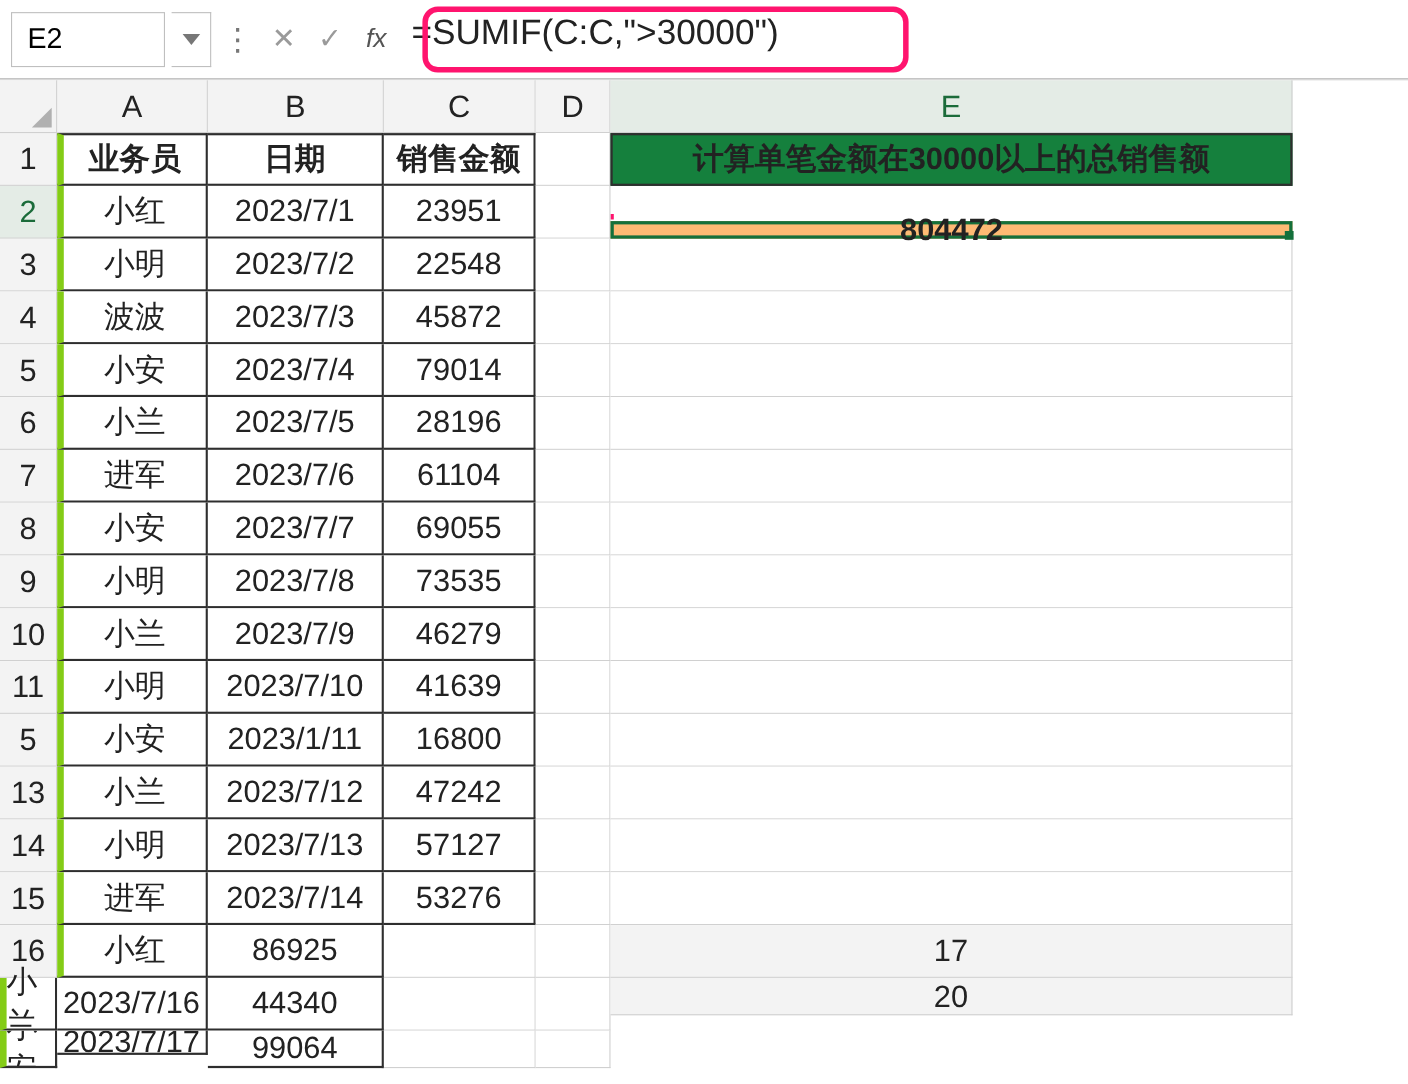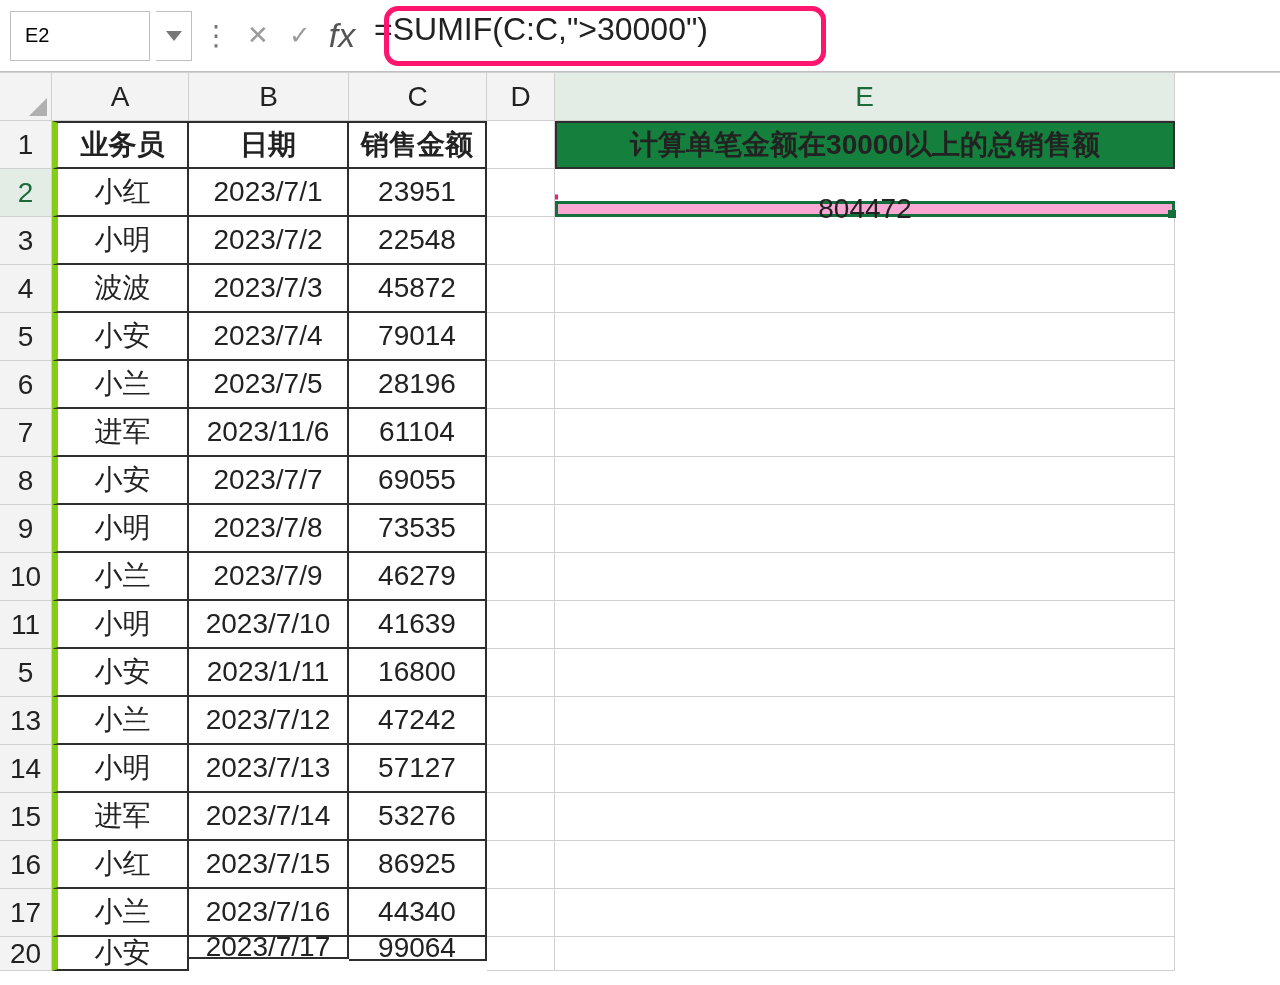--- a/index.html
+++ b/index.html
@@ -6,34 +6,34 @@
   html, body { width: 1280px; height: 985px; font-family: "Microsoft YaHei", Arial, sans-serif; background: #fff; overflow: hidden; }
 
   
   .fbar {
     display: flex; align-items: center; height: 72px;
     border-bottom: 1px solid #bfbfbf; padding: 8px 10px; gap: 6px;
     position: relative;
   }
   .namebox {
     width: 140px; height: 50px; border: 1px solid #bfbfbf; background: #fff;
-    display: flex; align-items: center; padding: 0 14px; font-size: 20px;
+    display: flex; align-items: center; padding: 0 14px; font-size: 26px;
   }
   .namebox-dd {
     width: 36px; height: 50px; display: flex; align-items: center; justify-content: center;
     border: 1px solid #bfbfbf; border-left: none; background: #fff; cursor: pointer;
   }
   .chev-down { width: 0; height: 0; border-left: 8px solid transparent; border-right: 8px solid transparent; border-top: 10px solid #777; }
   .colon { font-size: 28px; color: #777; padding: 0 4px; }
 
   .fnbtn {
     width: 36px; height: 36px; display: flex; align-items: center; justify-content: center;
     color: #9a9a9a; font-size: 26px; cursor: pointer;
   }
-  .fx { font-style: italic; font-size: 34px; color: #555; }
+  .fx { font-style: italic; font-size: 24px; color: #555; }
 
   .formula-input {
     flex: 1; height: 50px; border: none; outline: none; font-size: 32px; color: #222;
     padding: 0 8px; position: relative;
   }
 
   .highlight-pill {
     position: absolute; left: 384px; top: 6px; width: 442px; height: 60px;
     border: 5px solid #ff146e; border-radius: 14px; pointer-events: none;
   }
@@ -75,22 +75,22 @@
 
   .cell { background: #fff; }
 
   
   .e1 {
     background: #15803d; color: #c00000; font-weight: bold;
     border: 2px solid #2e2e2e !important; font-size: 26px; text-align: right;
   }
   
   .e2 {
-    background: #f9a8d4; border: 3px solid #14703b !important;
-    font-weight: normal; font-size: 24px; color: #000;
+    background: #fdba74; border: 3px solid #14703b !important;
+    font-weight: bold; font-size: 24px; color: #000;
     position: relative;
     margin-top: 32px;
   }
   .e2::after { 
     content: ""; position: absolute; right: -4px; bottom: -4px;
     width: 8px; height: 8px; background: #14703b;
   }
 
   
   .arrow-svg { position: absolute; left: 0; top: 72px; pointer-events: none; }
@@ -186,21 +186,21 @@
 
   <div class="rowhdr">6</div>
   <div class="cell tblcell tblleft">小兰</div>
   <div class="cell tblcell">2023/7/5</div>
   <div class="cell tblcell">28196</div>
   <div class="cell"></div>
   <div class="cell"></div>
 
   <div class="rowhdr">7</div>
   <div class="cell tblcell tblleft">进军</div>
-  <div class="cell tblcell">2023/11/6</div>
+  <div class="cell tblcell">2023/7/6</div>
   <div class="cell tblcell">61104</div>
   <div class="cell"></div>
   <div class="cell"></div>
 
   <div class="rowhdr">8</div>
   <div class="cell tblcell tblleft">小安</div>
   <div class="cell tblcell">2023/7/7</div>
   <div class="cell tblcell">69055</div>
   <div class="cell"></div>
   <div class="cell"></div>
@@ -249,31 +249,30 @@
 
   <div class="rowhdr">15</div>
   <div class="cell tblcell tblleft">进军</div>
   <div class="cell tblcell">2023/7/14</div>
   <div class="cell tblcell">53276</div>
   <div class="cell"></div>
   <div class="cell"></div>
 
   <div class="rowhdr">16</div>
   <div class="cell tblcell tblleft">小红</div>
-  <div class="cell tblcell">2023/7/15</div>
   <div class="cell tblcell">86925</div>
   <div class="cell"></div>
   <div class="cell"></div>
 
   <div class="rowhdr">17</div>
   <div class="cell tblcell tblleft">小兰</div>
   <div class="cell tblcell">2023/7/16</div>
   <div class="cell tblcell">44340</div>
   <div class="cell"></div>
   <div class="cell"></div>
 
   <div class="rowhdr" style="height:34px">20</div>
   <div class="cell tblcell tblleft cut" style="height:34px">小安</div>
   <div class="cell tblcell cut" style="height:22px">2023/7/17</div>
-  <div class="cell tblcell cut" style="height:24px">99064</div>
+  <div class="cell tblcell cut" style="height:34px">99064</div>
   <div class="cell" style="height:34px"></div>
   <div class="cell" style="height:34px"></div>
 </div>
 
 </body></html>

